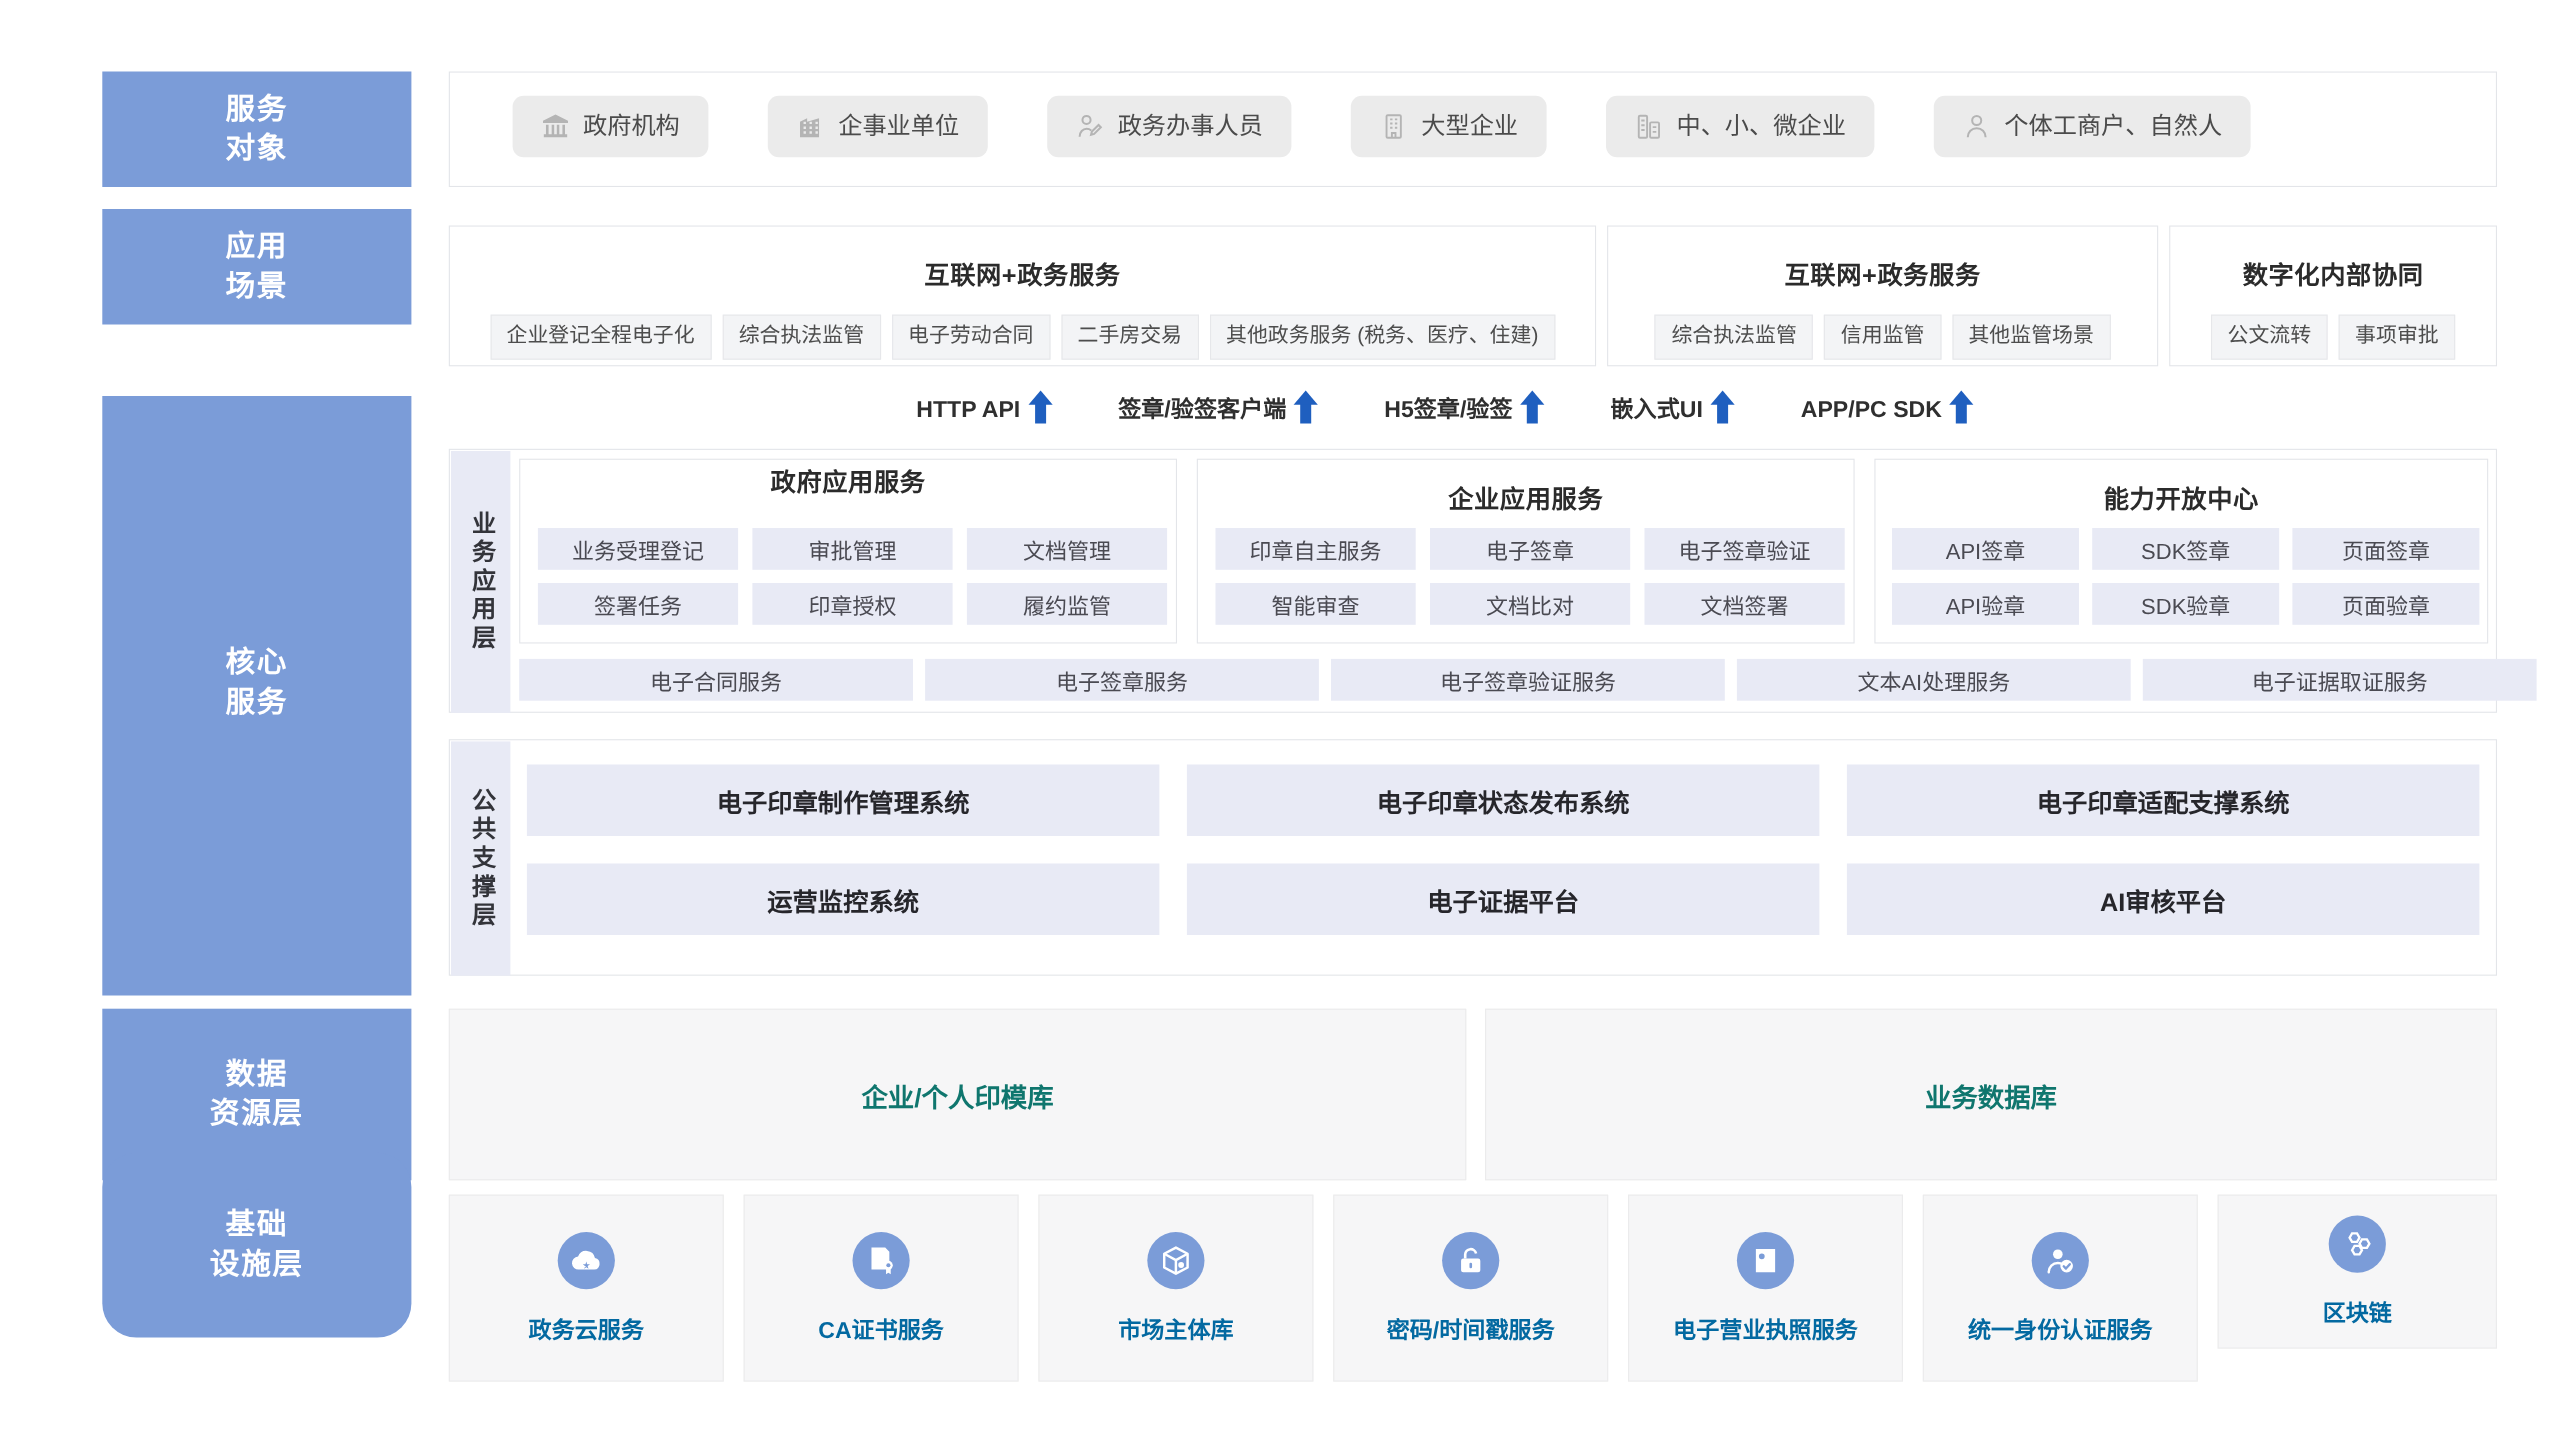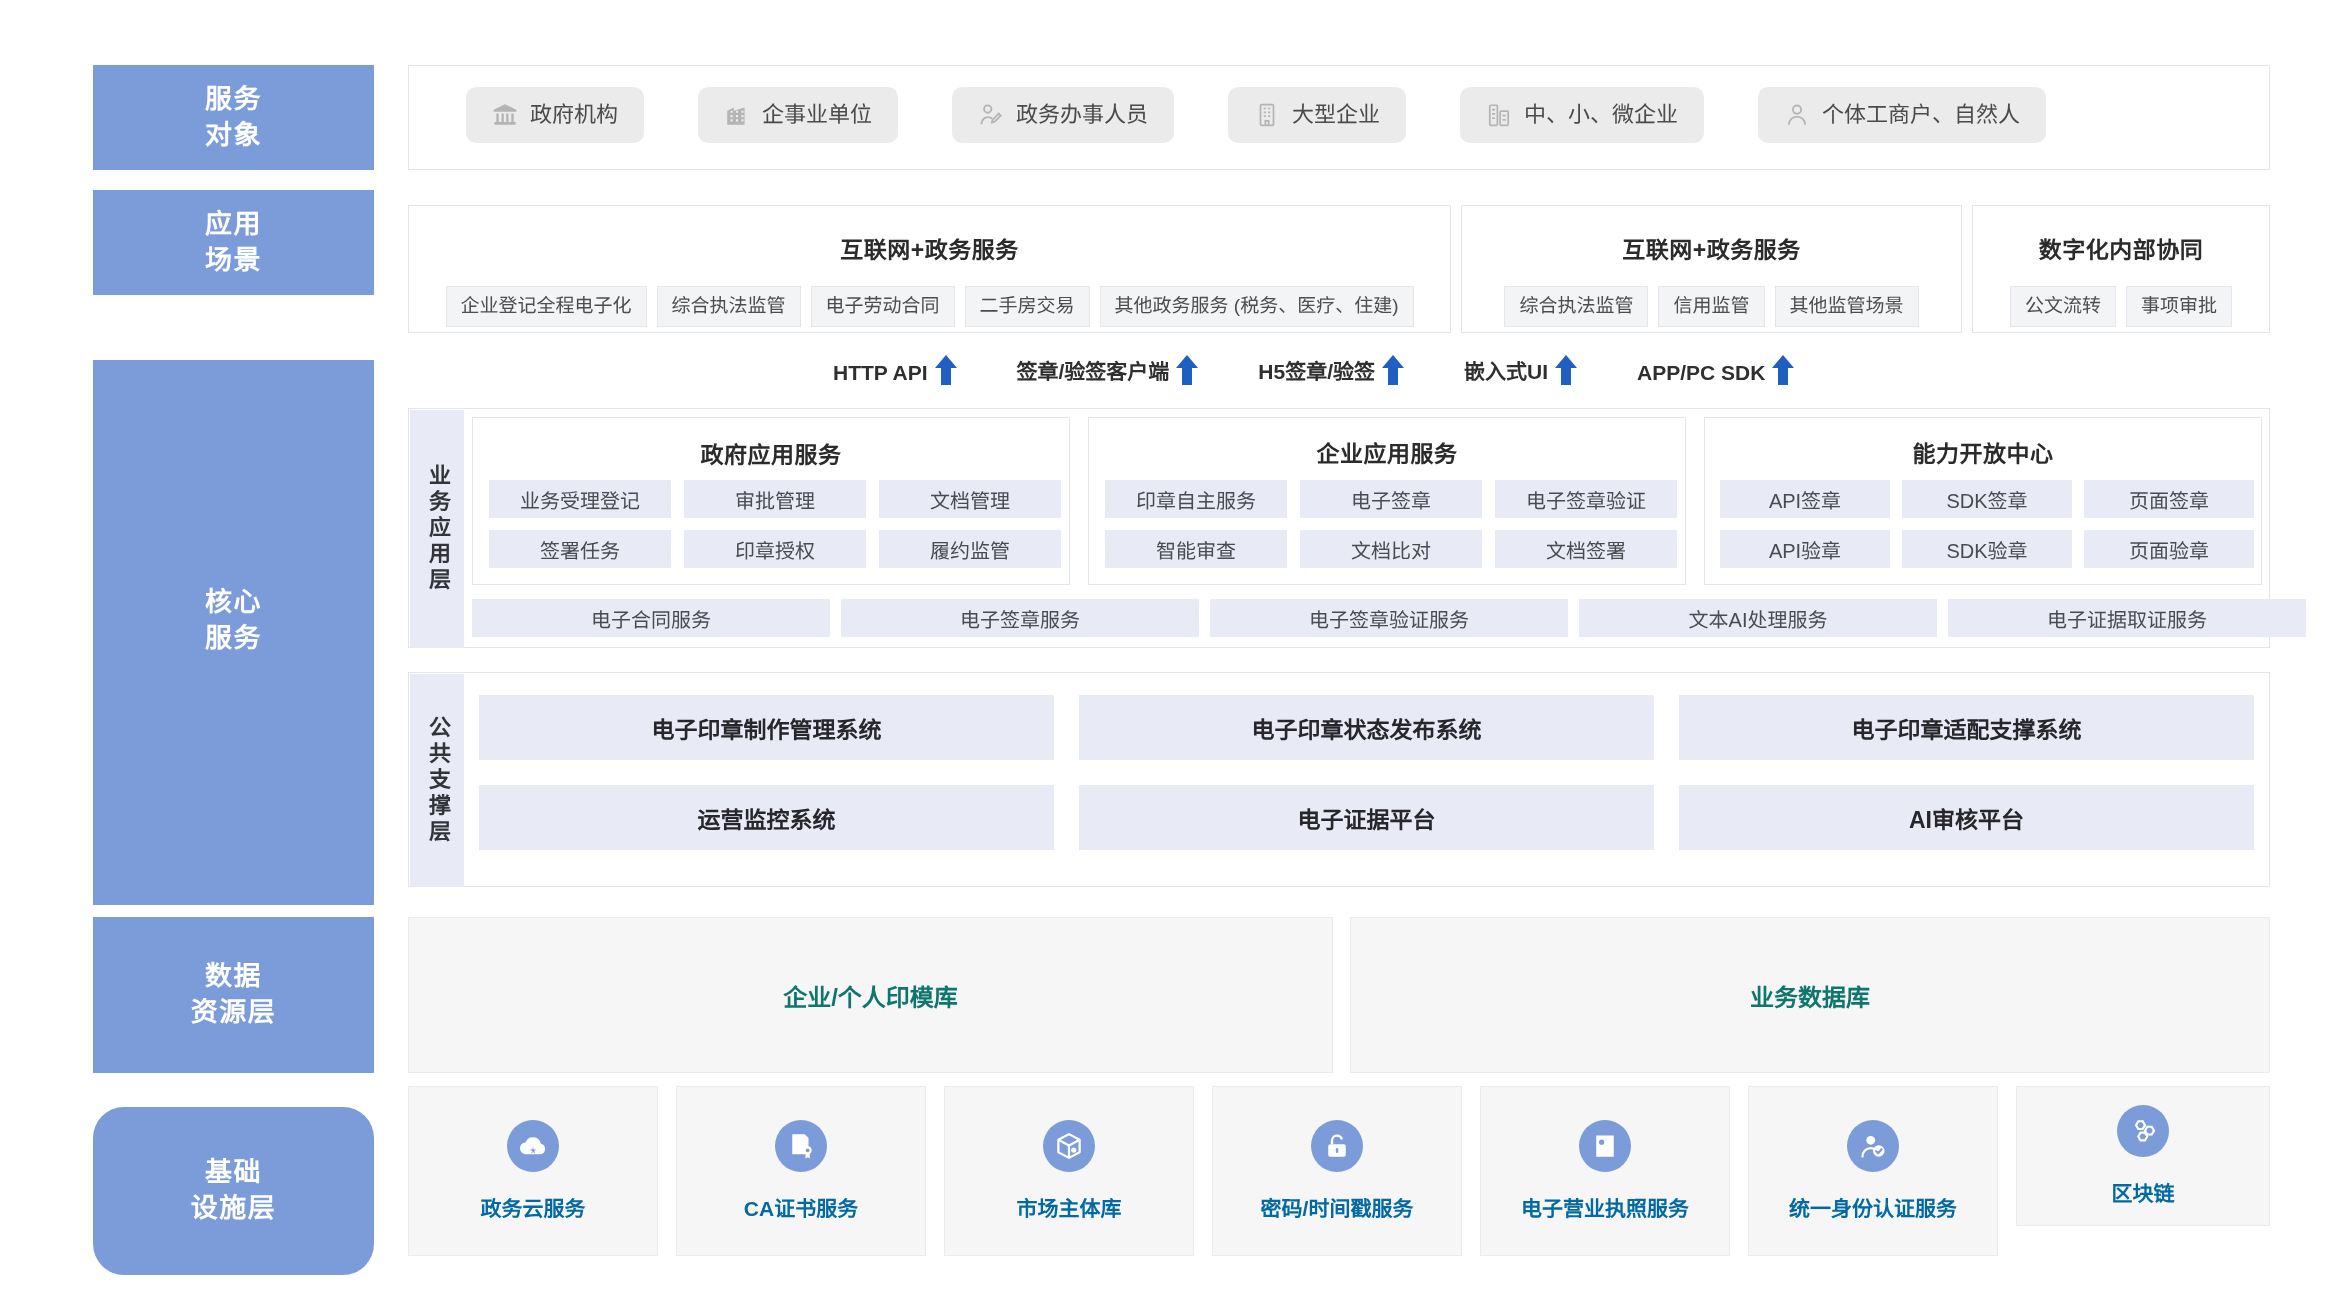--- a/index.html
+++ b/index.html
@@ -174,21 +174,21 @@
       <span class="rail-label">场景</span>
     </div>
     <div class="rail-block rail-top" style="top:360px; height:545px; padding-top:225px;">
       <span class="rail-label">核心</span>
       <span class="rail-label">服务</span>
     </div>
     <div class="rail-block rail-center" style="top:917px; height:156px;">
       <span class="rail-label">数据</span>
       <span class="rail-label">资源层</span>
     </div>
-    <div class="rail-block rail-center" style="top:1107px; height:168px;border-radius:31px;">
+    <div class="rail-block rail-center" style="top:1048px; height:168px;border-radius:31px;">
       <span class="rail-label">基础</span>
       <span class="rail-label">设施层</span>
     </div>
   </div>
 
   <div class="panel" style="left:408px; top:65px; width:1862px; height:105px;">
     <div class="chip-row" style="left:57px; top:21px; gap:54px;">
 
       <div class="chip">
         <span>
@@ -303,21 +303,21 @@
       <span>APP/PC SDK</span>
       <span class="arrow-up"></span>
     </div>
   </div>
 
   <div class="core-frame" style="left:408px; top:408px; width:1862px; height:240px;">
 
     <div class="vlabel" style="left:1px; top:1px; width:54px; height:238px;">业务应用层</div>
 
     <div class="panel" style="left:63px; top:8px; width:598px; height:168px;">
-      <div class="panel-title" style="margin-top:18px;">政府应用服务</div>
+      <div class="panel-title" style="margin-top:1px;">政府应用服务</div>
       <div style="position:absolute; left:16px; top:62px; display:grid; grid-template-columns:repeat(3,182px); grid-template-rows:repeat(2,38px); gap:12px 13px;">
         <div class="cell">业务受理登记</div>
         <div class="cell">审批管理</div>
         <div class="cell">文档管理</div>
         <div class="cell">签署任务</div>
         <div class="cell">印章授权</div>
         <div class="cell">履约监管</div>
       </div>
     </div>
 

